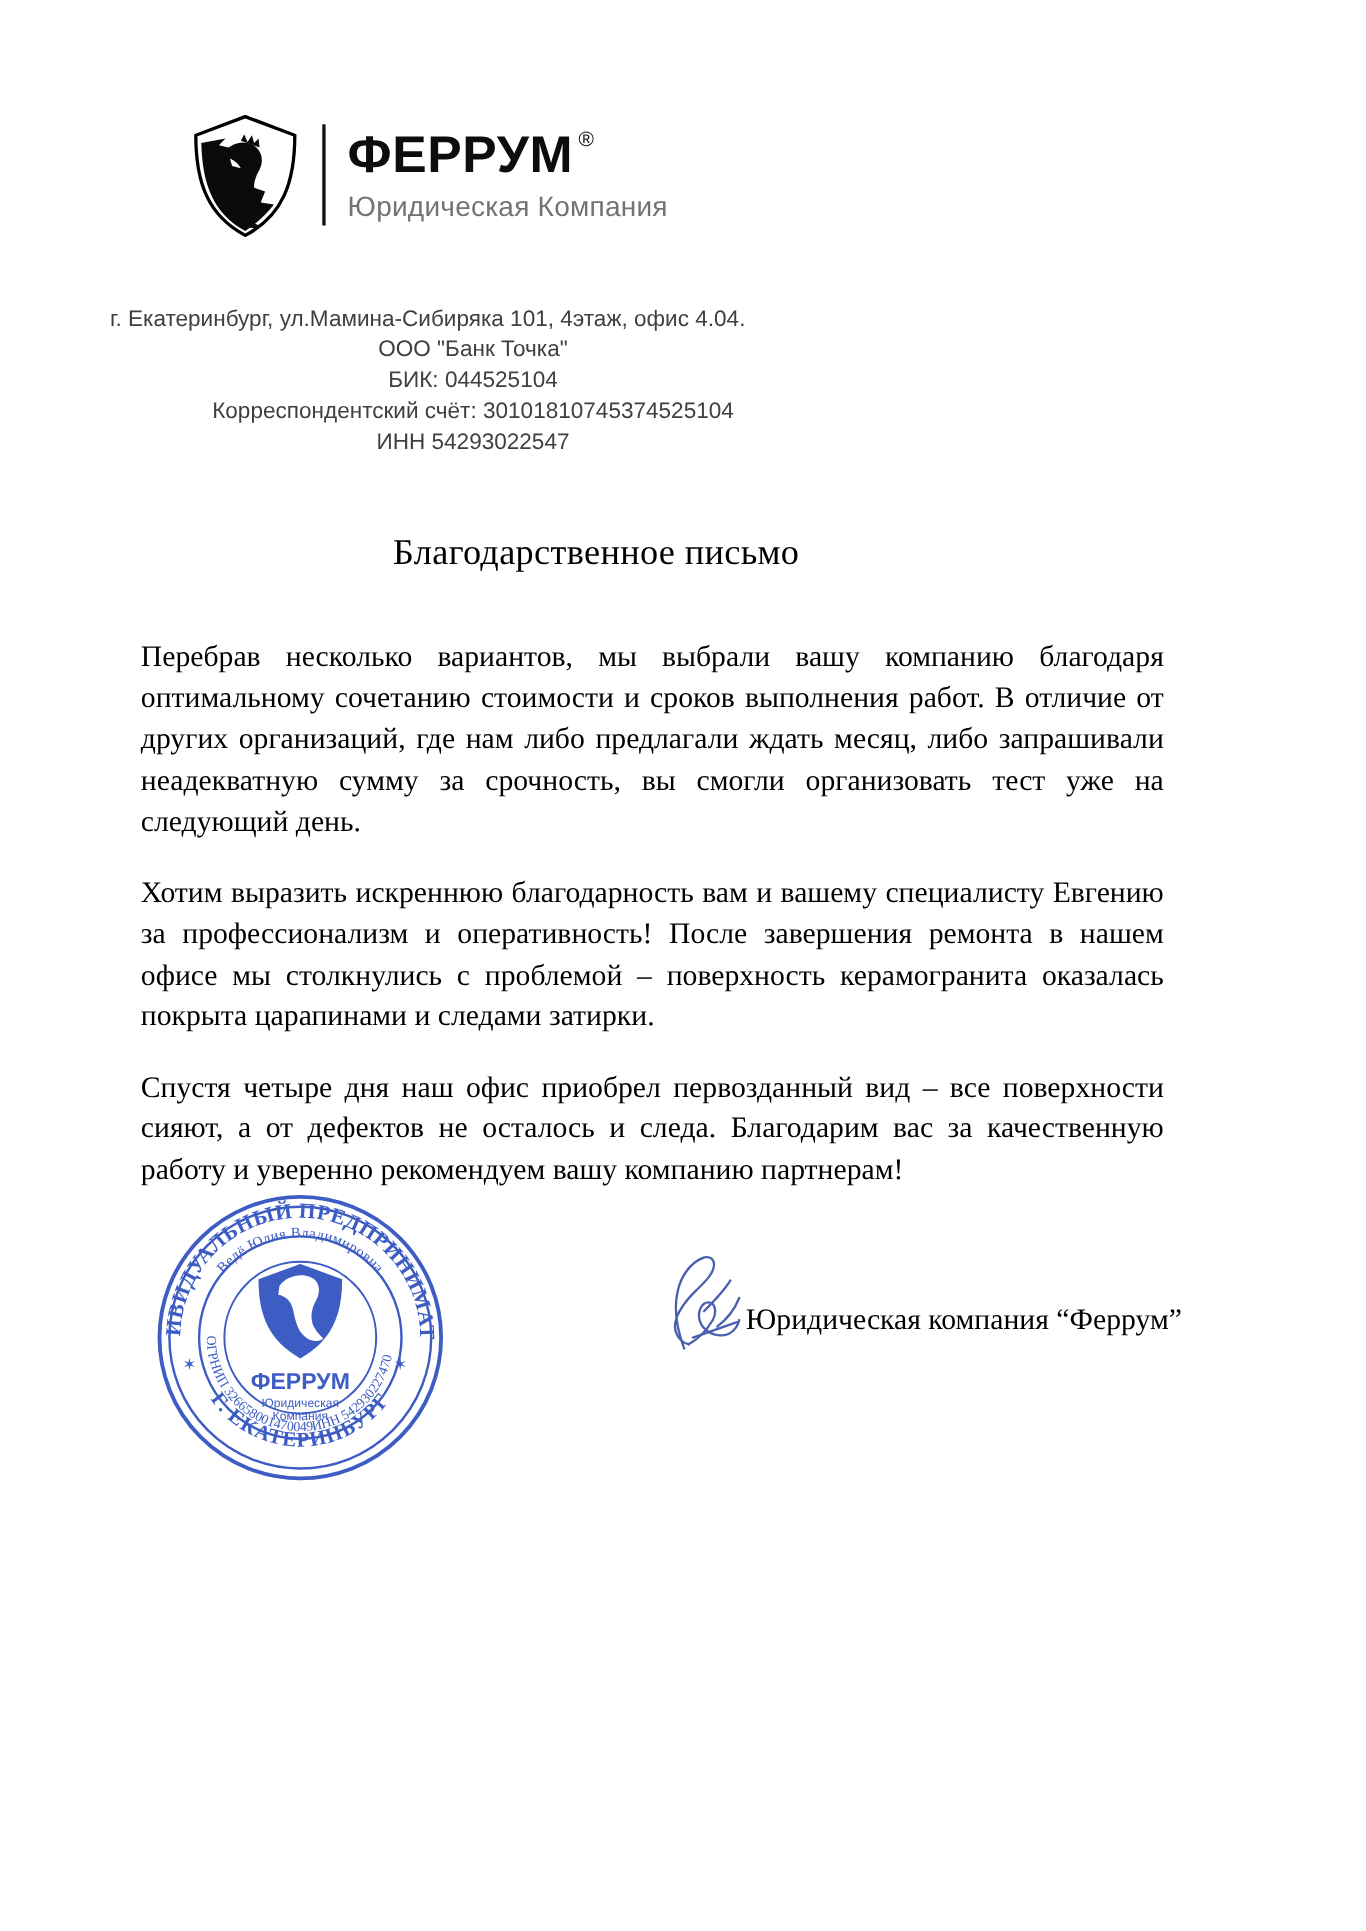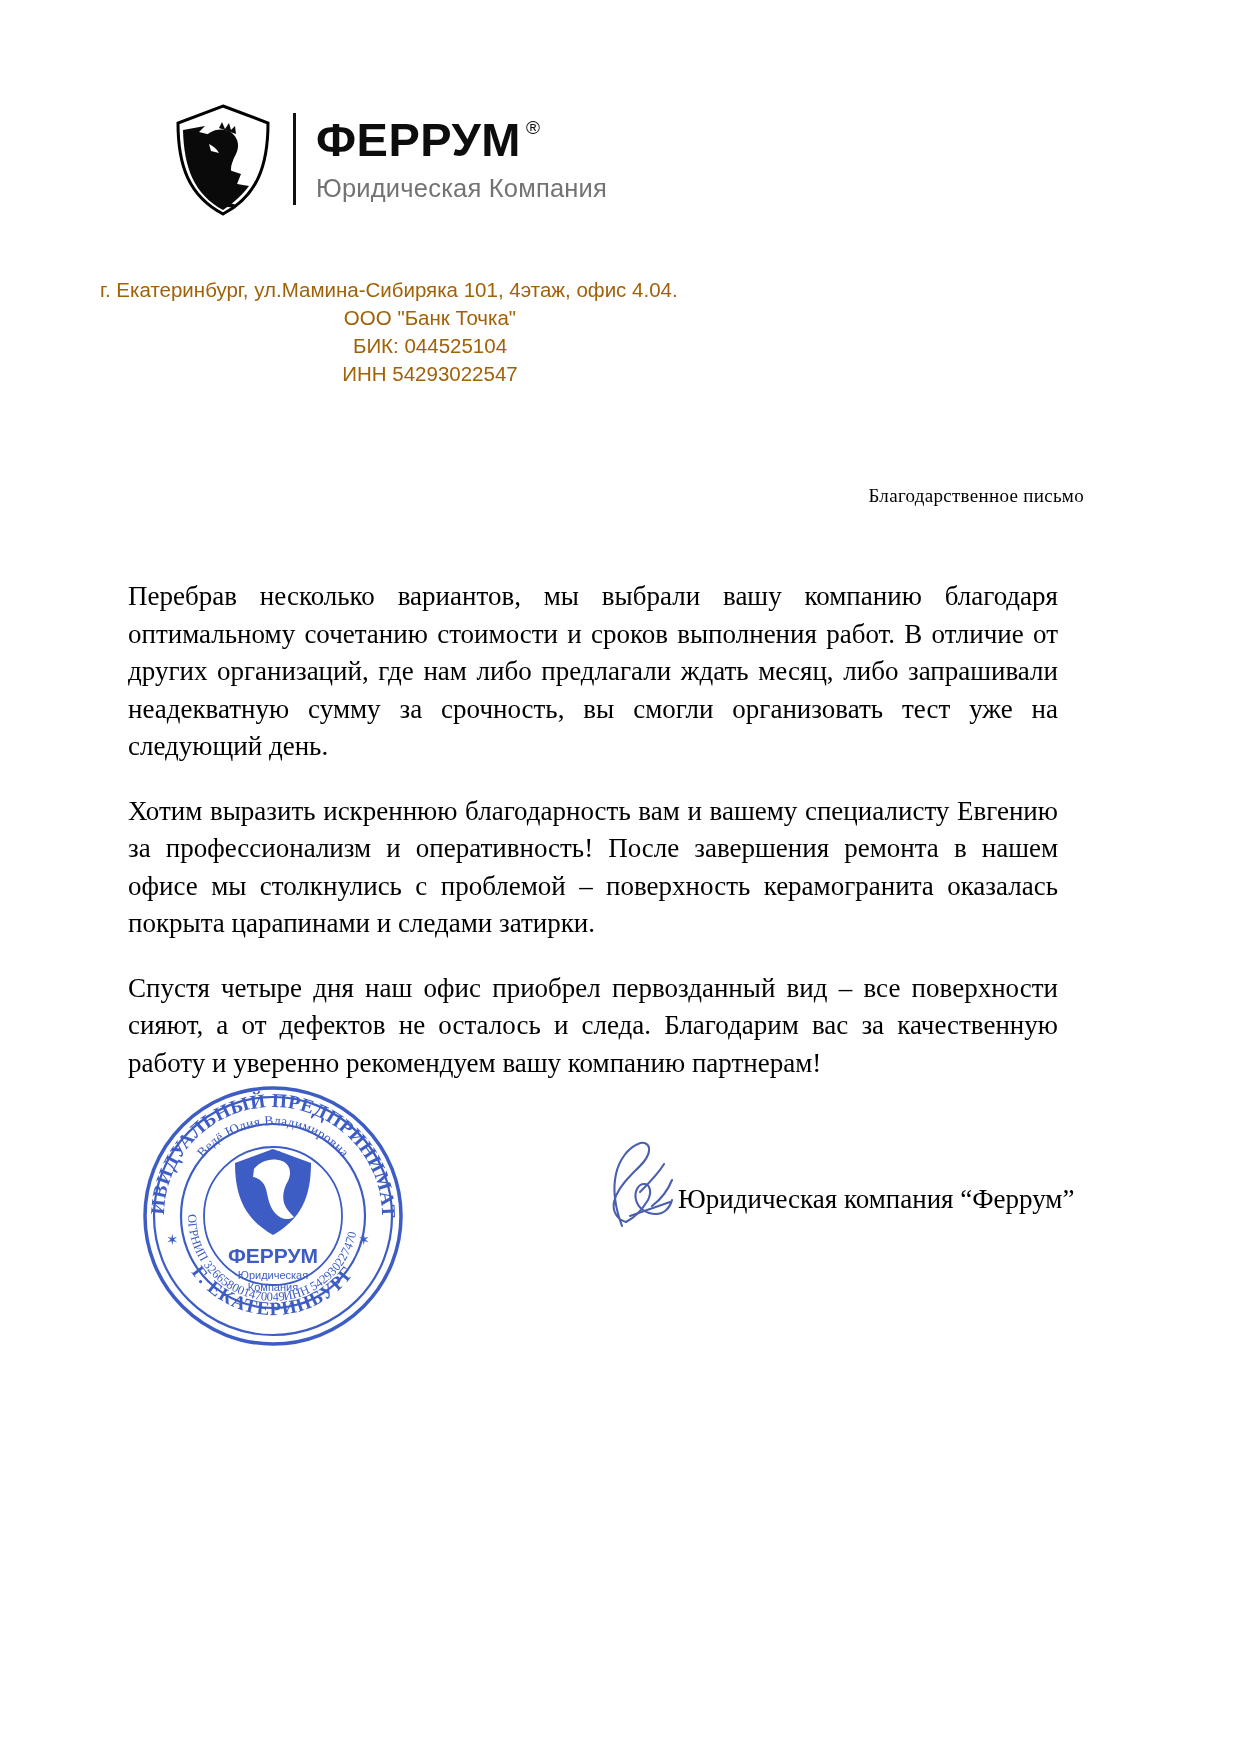--- a/index.html
+++ b/index.html
@@ -72,33 +72,33 @@
 
   
   .requisites {
     position: absolute;
     left: 100px;
     top: 276px;
     width: 660px;
     font-family: "Liberation Sans", "DejaVu Sans", sans-serif;
     font-size: 20.5px;
     line-height: 28px;
-    color: #a16207;
+    color: #404040;
   }
   .requisites .line-1 { text-align: left; }
   .requisites .line-c { text-align: center; }
 
   
   .doc-title {
     position: absolute;
     left: 0;
     top: 485px;
     width: 1084px;
-    text-align: right;
-    font-size: 19px;
+    text-align: center;
+    font-size: 33px;
     letter-spacing: 0.3px;
   }
 
   
   .body-block {
     position: absolute;
     left: 128px;
     top: 578px;
     width: 930px;
     font-size: 27px;
@@ -188,20 +188,21 @@
       <span class="brand-reg">®</span>
     </div>
     <div class="brand-sub">Юридическая Компания</div>
   </div>
 </div>
 
 <div class="requisites">
   <div class="line-1">г. Екатеринбург, ул.Мамина-Сибиряка 101, 4этаж, офис 4.04.</div>
   <div class="line-c">ООО "Банк Точка"</div>
   <div class="line-c">БИК: 044525104</div>
+  <div class="line-c">Корреспондентский счёт: 30101810745374525104</div>
   <div class="line-c">ИНН 54293022547</div>
 </div>
 
 <div class="doc-title">Благодарственное письмо</div>
 
 <div class="body-block">
   <p class="para">Перебрав несколько вариантов, мы выбрали вашу компанию благодаря оптимальному сочетанию стоимости и сроков выполнения работ. В отличие от других организаций, где нам либо предлагали ждать месяц, либо запрашивали неадекватную сумму за срочность, вы смогли организовать тест уже на следующий день.</p>
   <p class="para">Хотим выразить искреннюю благодарность вам и вашему специалисту Евгению за профессионализм и оперативность! После завершения ремонта в нашем офисе мы столкнулись с проблемой – поверхность керамогранита оказалась покрыта царапинами и следами затирки.</p>
   <p class="para">Спустя четыре дня наш офис приобрел первозданный вид – все поверхности сияют, а от дефектов не осталось и следа. Благодарим вас за качественную работу и уверенно рекомендуем вашу компанию партнерам!</p>
 </div>

